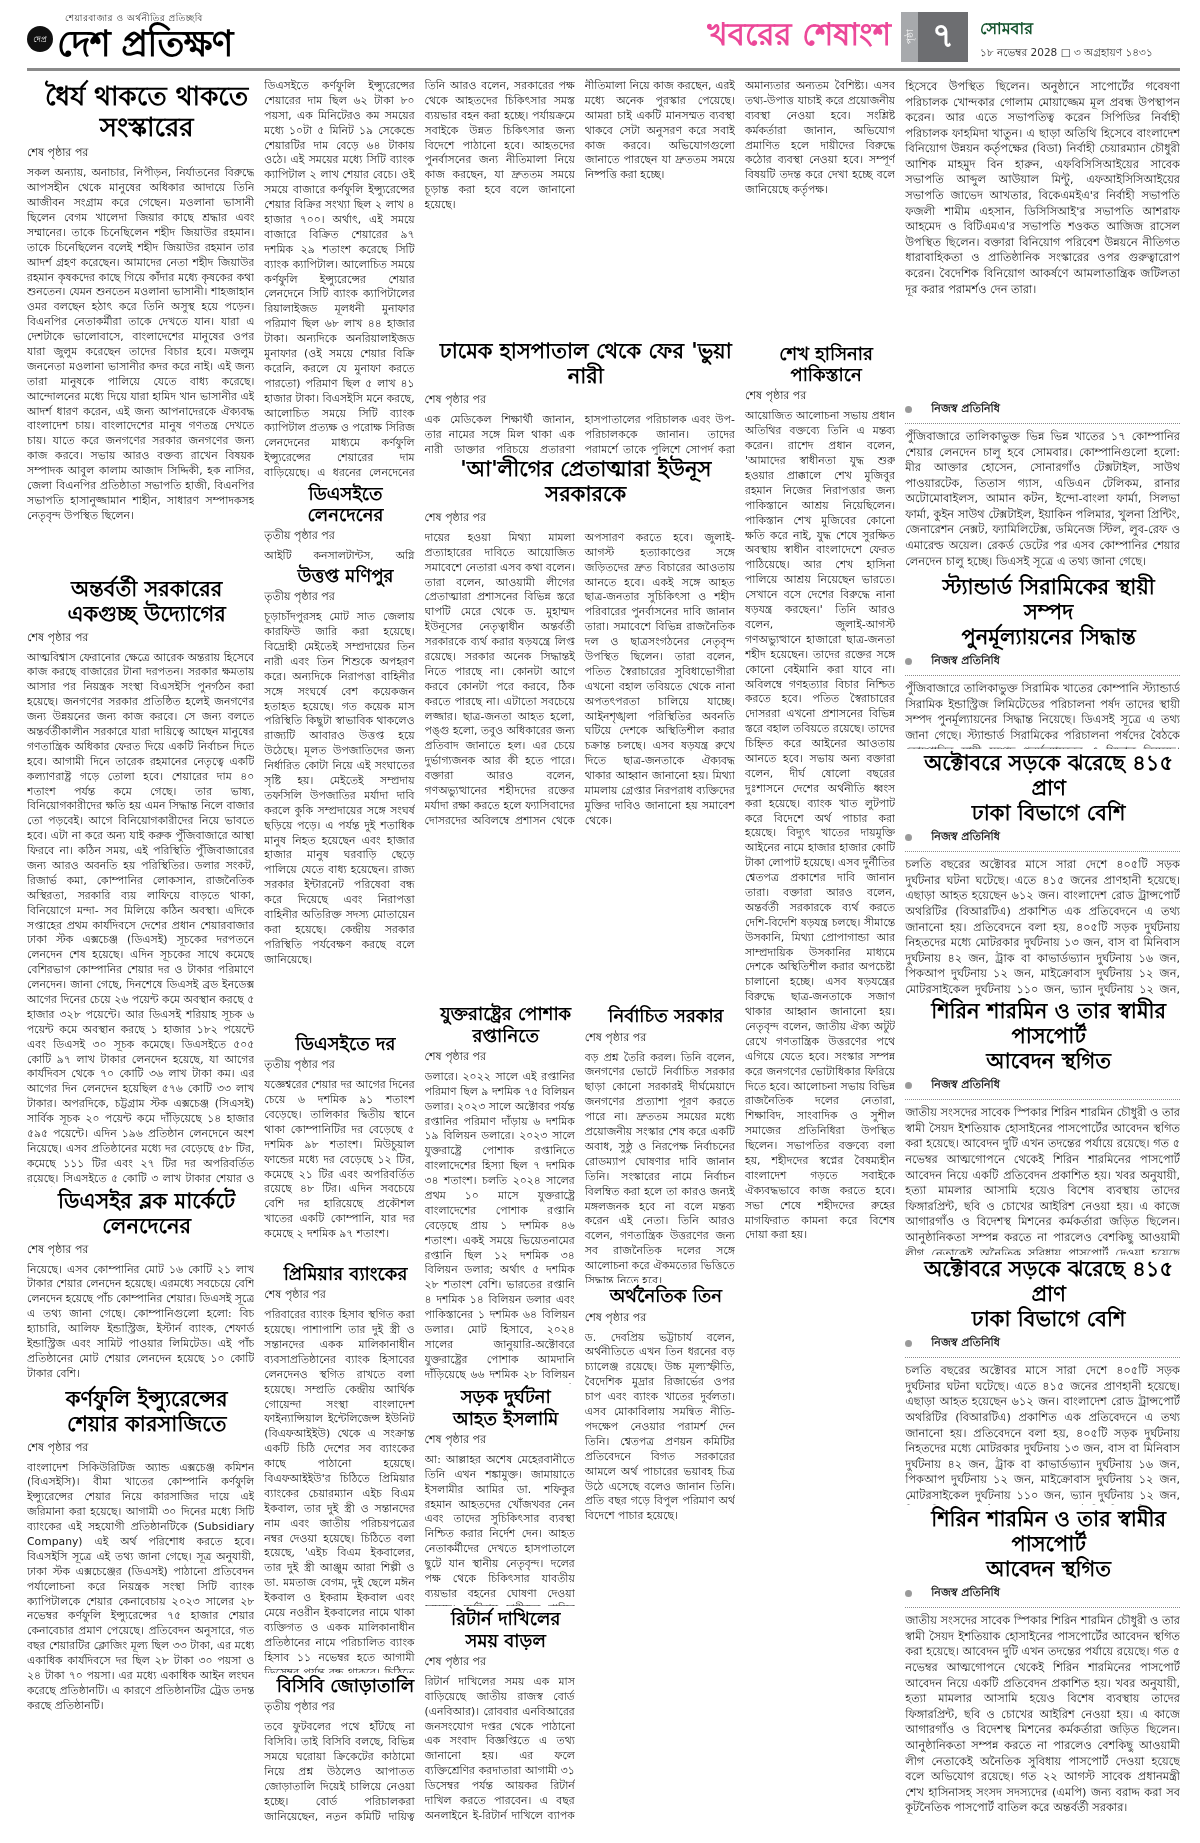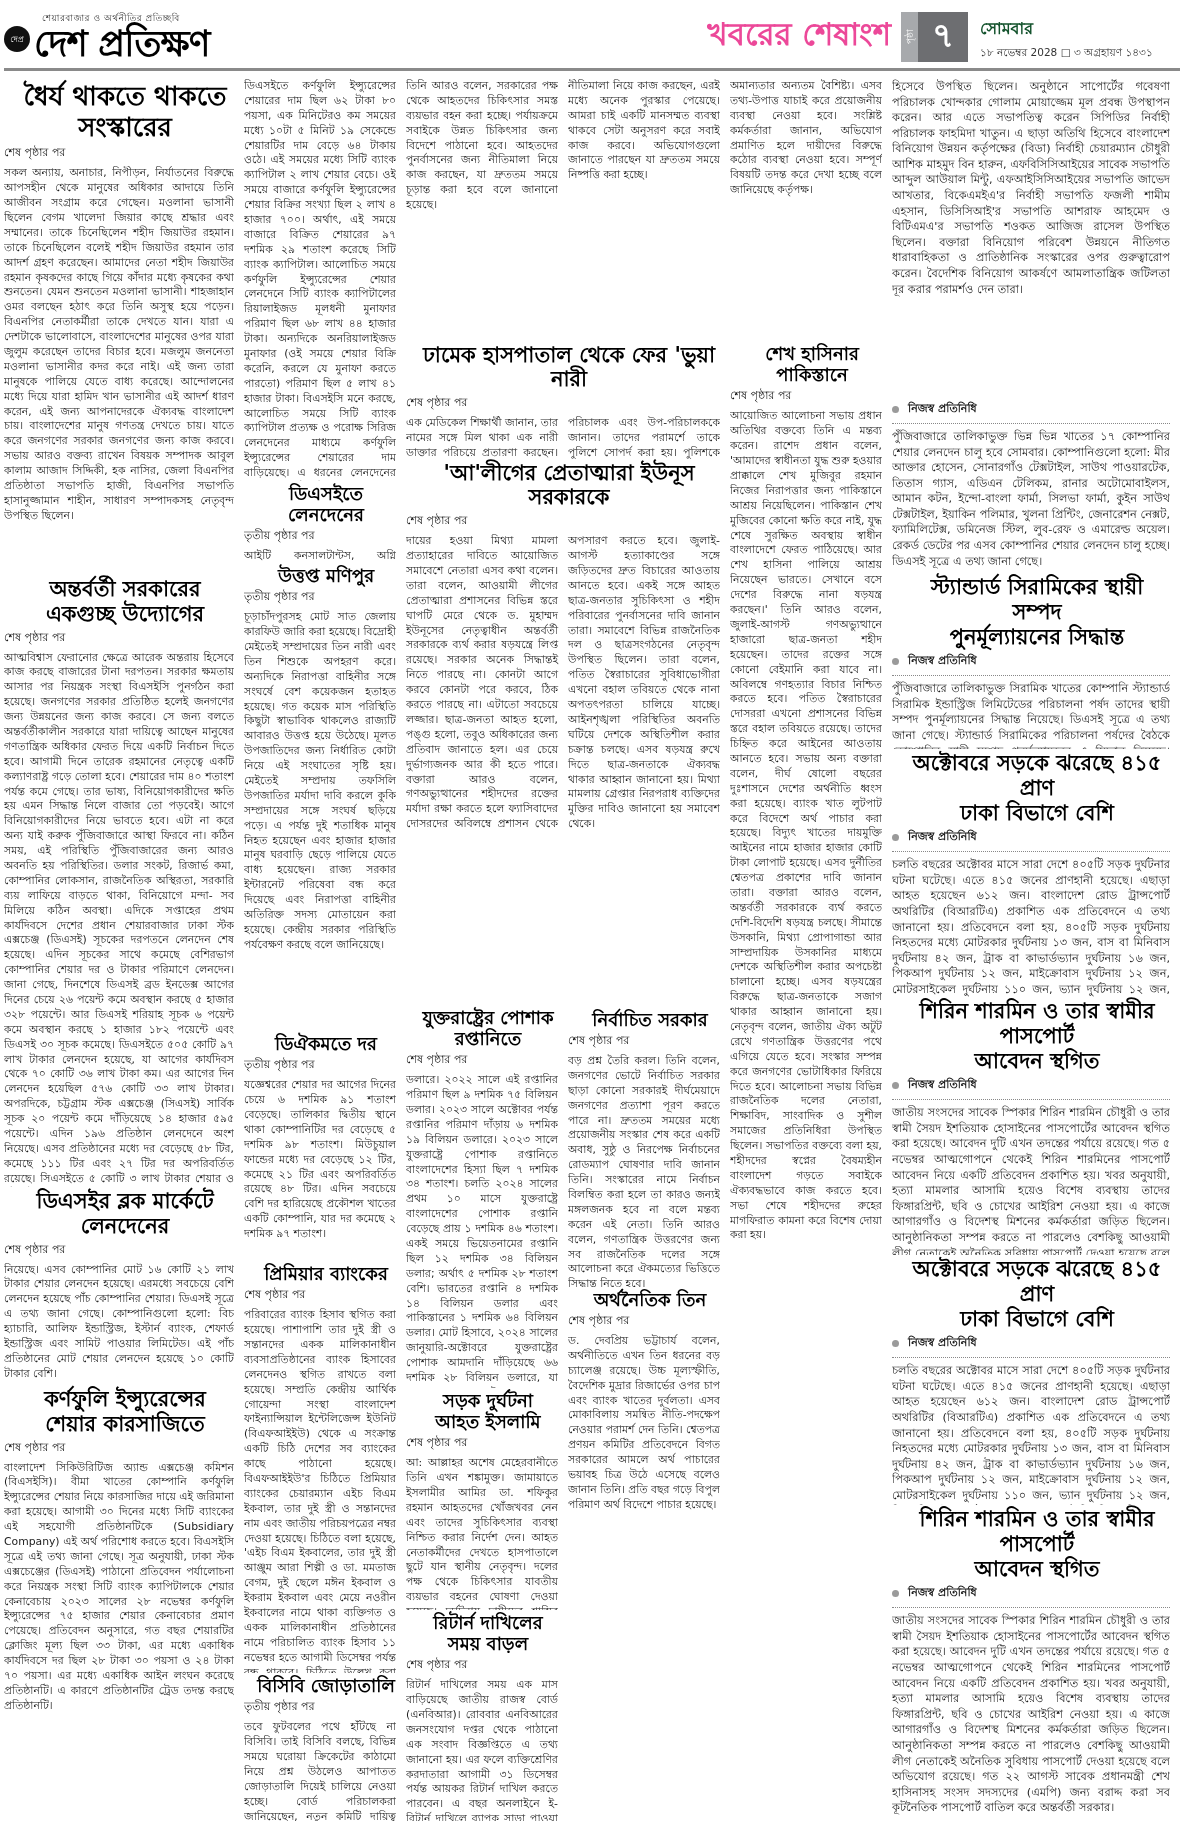--- a/index.html
+++ b/index.html
@@ -1,18 +1,18 @@
 <!DOCTYPE html>
 <html lang="bn"><head>
 <meta charset="utf-8">
 <style>
   html,body{margin:0;padding:0;background:#ffffff;}
   body{width:1200px;height:1843px;overflow:hidden;
        font-family:"DejaVu Sans","Liberation Sans",sans-serif;color:#1c1c1c;}
-  .page{padding:10px 20px 0 4px;}
+  .page{padding:10px 20px 0 27px;}
 
   
   .mast{display:flex;align-items:flex-end;border-bottom:3px solid #8a8a8a;padding-bottom:6px;}
   .logo{display:flex;flex-direction:column;width:330px;}
   .tagline{font-size:9px;color:#333;margin-left:38px;letter-spacing:.5px;}
   .title-row{display:flex;gap:4px;}
   .emblem{width:26px;height:26px;border-radius:50%;background:#111;color:#fff;
           font-size:8px;display:flex;align-items:center;justify-content:center;flex:none;}
   .paper-title{font-size:36px;font-weight:900;line-height:1;letter-spacing:-1px;color:#000;}
   .mast-spacer{flex:1;}
@@ -41,21 +41,21 @@
   .art.fill{flex:1 1 auto;}
   .hl{font-weight:800;text-align:center;line-height:1.18;color:#000;margin:2px 0 0 12px;}
   .hl-xl{font-size:26px;}
   .hl-lg{font-size:21px;}
   .hl-md{font-size:18px;}
   .cont{text-align:left;font-weight:400;font-size:11px;margin:2px 0 3px 0;color:#111;}
   .body{font-size:10.8px;line-height:1.38;text-align:justify;overflow:hidden;flex:1 1 auto;
         word-break:break-word;}
   .bodyR{font-size:11.3px;}
   .twocol{column-count:2;column-gap:10px;}
-  .byline{display:flex;align-items:center;gap:9px;font-size:11px;font-weight:700;margin:3px 0 1px 0;}
+  .byline{display:flex;align-items:center;gap:19px;font-size:11px;font-weight:700;margin:3px 0 1px 0;}
   .dot{width:7px;height:7px;border-radius:50%;background:#9a9a9a;flex:none;}
   .dotrule{border:none;border-top:1px dotted #888;margin:3px 0 5px 0;}
 </style>
 </head>
 <body>
 
 <div class="page">
 
   <header class="mast">
     <div class="logo">
@@ -110,21 +110,21 @@
         <h2 class="hl hl-md">ডিএসইতে লেনদেনের</h2>
         <div class="cont">তৃতীয় পৃষ্ঠার পর</div>
         <div class="body">আইটি কনসালটান্টস, অগ্নি সিস্টেমস, লাভেলো আইসক্রিম, গ্রামীণফোন এবং ওরিয়ন ইনফিউশন লিমিটেড।</div>
       </article>
       <article class="art" style="height:468px">
         <h2 class="hl hl-md">উত্তপ্ত মণিপুর</h2>
         <div class="cont">তৃতীয় পৃষ্ঠার পর</div>
         <div class="body">চূড়াচাঁদপুরসহ মোট সাত জেলায় কারফিউ জারি করা হয়েছে। বিদ্রোহী মেইতেই সম্প্রদায়ের তিন নারী এবং তিন শিশুকে অপহরণ করে। অন্যদিকে নিরাপত্তা বাহিনীর সঙ্গে সংঘর্ষে বেশ কয়েকজন হতাহত হয়েছে। গত কয়েক মাস পরিস্থিতি কিছুটা স্বাভাবিক থাকলেও রাজ্যটি আবারও উত্তপ্ত হয়ে উঠেছে। মূলত উপজাতিদের জন্য নির্ধারিত কোটা নিয়ে এই সংঘাতের সৃষ্টি হয়। মেইতেই সম্প্রদায় তফসিলি উপজাতির মর্যাদা দাবি করলে কুকি সম্প্রদায়ের সঙ্গে সংঘর্ষ ছড়িয়ে পড়ে। এ পর্যন্ত দুই শতাধিক মানুষ নিহত হয়েছেন এবং হাজার হাজার মানুষ ঘরবাড়ি ছেড়ে পালিয়ে যেতে বাধ্য হয়েছেন। রাজ্য সরকার ইন্টারনেট পরিষেবা বন্ধ করে দিয়েছে এবং নিরাপত্তা বাহিনীর অতিরিক্ত সদস্য মোতায়েন করা হয়েছে। কেন্দ্রীয় সরকার পরিস্থিতি পর্যবেক্ষণ করছে বলে জানিয়েছে।</div>
       </article>
       <article class="art" style="height:230px">
-        <h2 class="hl hl-md">ডিঐকমতে দর</h2>
+        <h2 class="hl hl-md">ডিএসইতে দর</h2>
         <div class="cont">তৃতীয় পৃষ্ঠার পর</div>
         <div class="body">যজ্ঞেশ্বরের শেয়ার দর আগের দিনের চেয়ে ৬ দশমিক ৯১ শতাংশ বেড়েছে। তালিকার দ্বিতীয় স্থানে থাকা কোম্পানিটির দর বেড়েছে ৫ দশমিক ৯৮ শতাংশ। মিউচুয়াল ফান্ডের মধ্যে দর বেড়েছে ১২ টির, কমেছে ২১ টির এবং অপরিবর্তিত রয়েছে ৪৮ টির। এদিন সবচেয়ে বেশি দর হারিয়েছে প্রকৌশল খাতের একটি কোম্পানি, যার দর কমেছে ২ দশমিক ৯৭ শতাংশ।</div>
       </article>
       <article class="art" style="height:412px">
         <h2 class="hl hl-md">প্রিমিয়ার ব্যাংকের</h2>
         <div class="cont">শেষ পৃষ্ঠার পর</div>
         <div class="body">পরিবারের ব্যাংক হিসাব স্থগিত করা হয়েছে। পাশাপাশি তার দুই স্ত্রী ও সন্তানদের একক মালিকানাধীন ব্যবসাপ্রতিষ্ঠানের ব্যাংক হিসাবের লেনদেনও স্থগিত রাখতে বলা হয়েছে। সম্প্রতি কেন্দ্রীয় আর্থিক গোয়েন্দা সংস্থা বাংলাদেশ ফাইন্যান্সিয়াল ইন্টেলিজেন্স ইউনিট (বিএফআইইউ) থেকে এ সংক্রান্ত একটি চিঠি দেশের সব ব্যাংকের কাছে পাঠানো হয়েছে। বিএফআইইউ'র চিঠিতে প্রিমিয়ার ব্যাংকের চেয়ারম্যান এইচ বিএম ইকবাল, তার দুই স্ত্রী ও সন্তানদের নাম এবং জাতীয় পরিচয়পত্রের নম্বর দেওয়া হয়েছে। চিঠিতে বলা হয়েছে, 'এইচ বিএম ইকবালের, তার দুই স্ত্রী আঞ্জুম আরা শিল্পী ও ডা. মমতাজ বেগম, দুই ছেলে মঈন ইকবাল ও ইকরাম ইকবাল এবং মেয়ে নওরীন ইকবালের নামে থাকা ব্যক্তিগত ও একক মালিকানাধীন প্রতিষ্ঠানের নামে পরিচালিত ব্যাংক হিসাব ১১ নভেম্বর হতে আগামী ডিসেম্বর পর্যন্ত বন্ধ থাকবে। চিঠিতে উল্লেখ করা হয়েছে, উল্লিখিত ব্যক্তি ও তাদের স্বার্থসংশ্লিষ্ট প্রতিষ্ঠানের নামে পরিচালিত সকল হিসাবের তথ্যাদি ৪ কার্যদিবসের মধ্যে বিএফআইইউতে প্রেরণ করতে হবে।</div>
       </article>
       <article class="art fill">
         <h2 class="hl hl-md">বিসিবি জোড়াতালি</h2>

